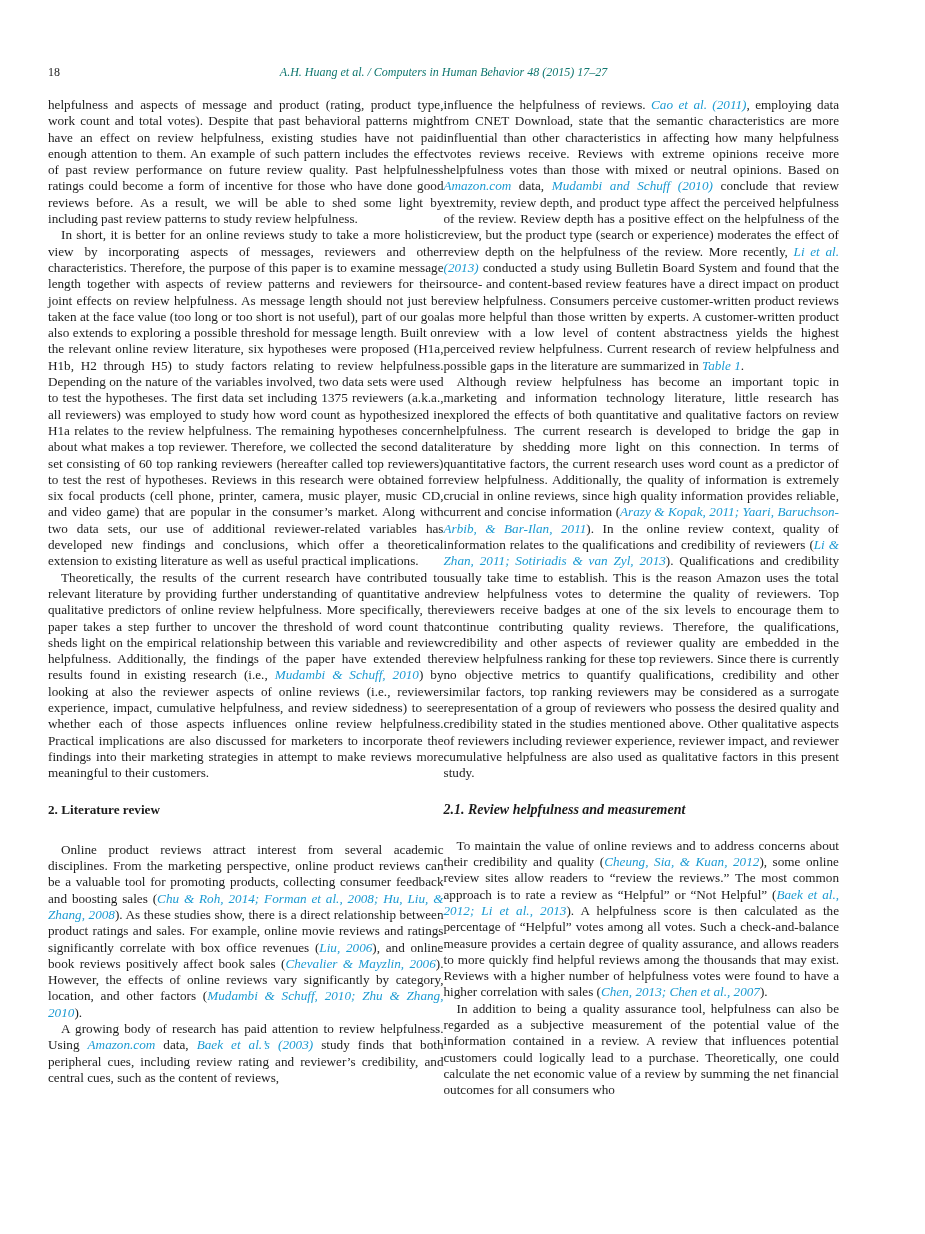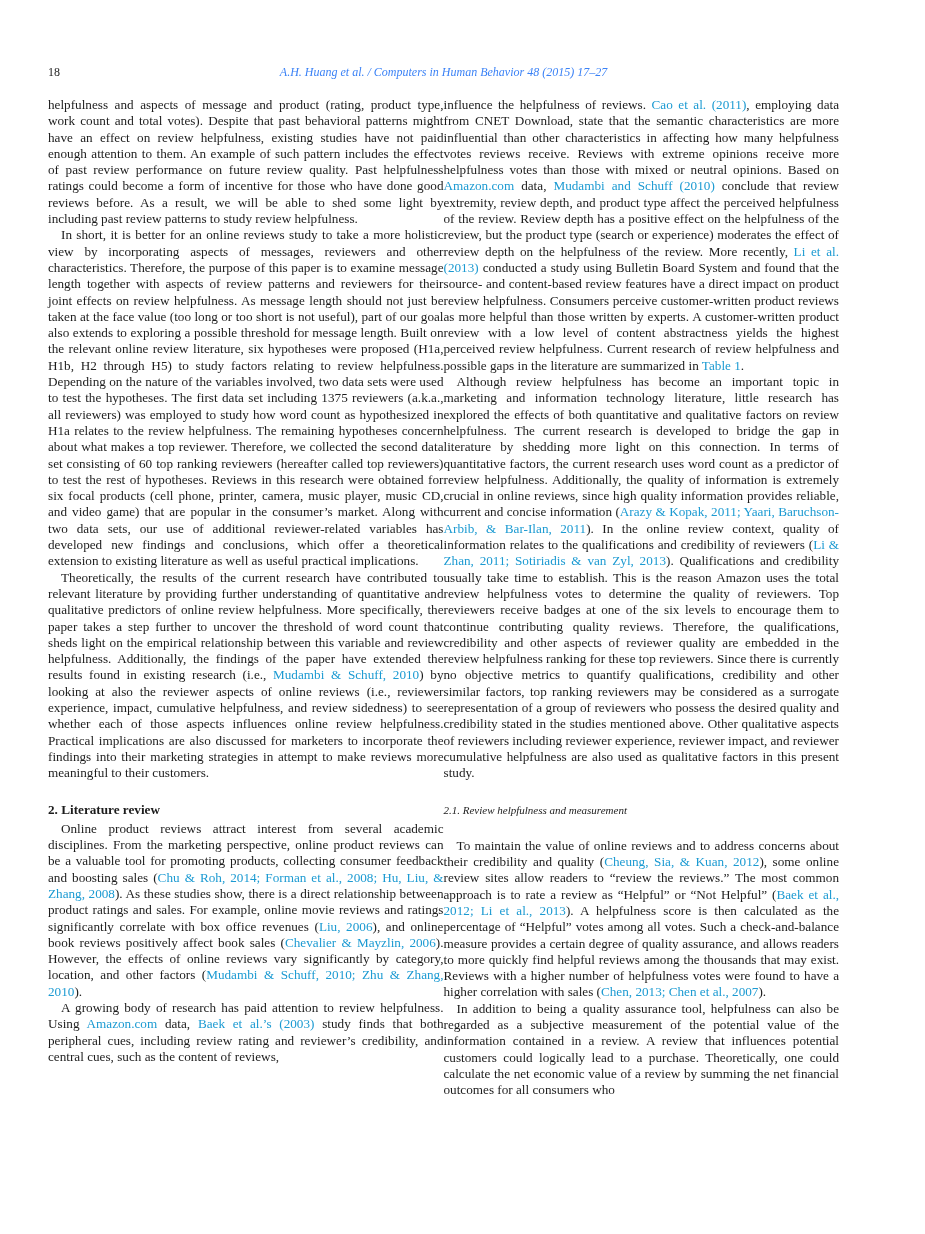--- a/index.html
+++ b/index.html
@@ -27,21 +27,21 @@
     line-height: 14px;
   }
   .page-number {
     position: absolute;
     left: 0;
     top: 0;
   }
   .running-head {
     text-align: center;
     font-style: italic;
-    color: #3b82f6;
+    color: #0f766e;
   }
   .columns {
     position: absolute;
     top: 97px;
     left: 48px;
     right: 45px;
     display: grid;
     grid-template-columns: 1fr 1fr;
   }
   .col {
@@ -52,33 +52,34 @@
     margin: 0;
     text-align: justify;
   }
   .col p.indent {
     text-indent: 13px;
   }
   .col h2 {
     font-size: 13.2px;
     line-height: 16.3px;
     font-weight: bold;
-    margin: 21px 0 2px 0;
+    margin: 21px 0 23px 0;
   }
   .col h3 {
-    font-size: 11px;
+    font-size: 14px;
     line-height: 16.3px;
-    font-weight: normal;
+    font-weight: bold;
     font-style: italic;
     margin: 21px 0 19px 0;
   }
   .cite {
     color: var(--link-color, #1b9ad2);
     text-decoration: none;
     cursor: pointer;
+    font-style: italic;
   }
 </style>
 </head>
 <body>
 
 <div class="page">
   <div class="header">
     <span class="page-number">18</span>
     <div class="running-head">A.H. Huang et al. / Computers in Human Behavior 48 (2015) 17–27</div>
   </div>

